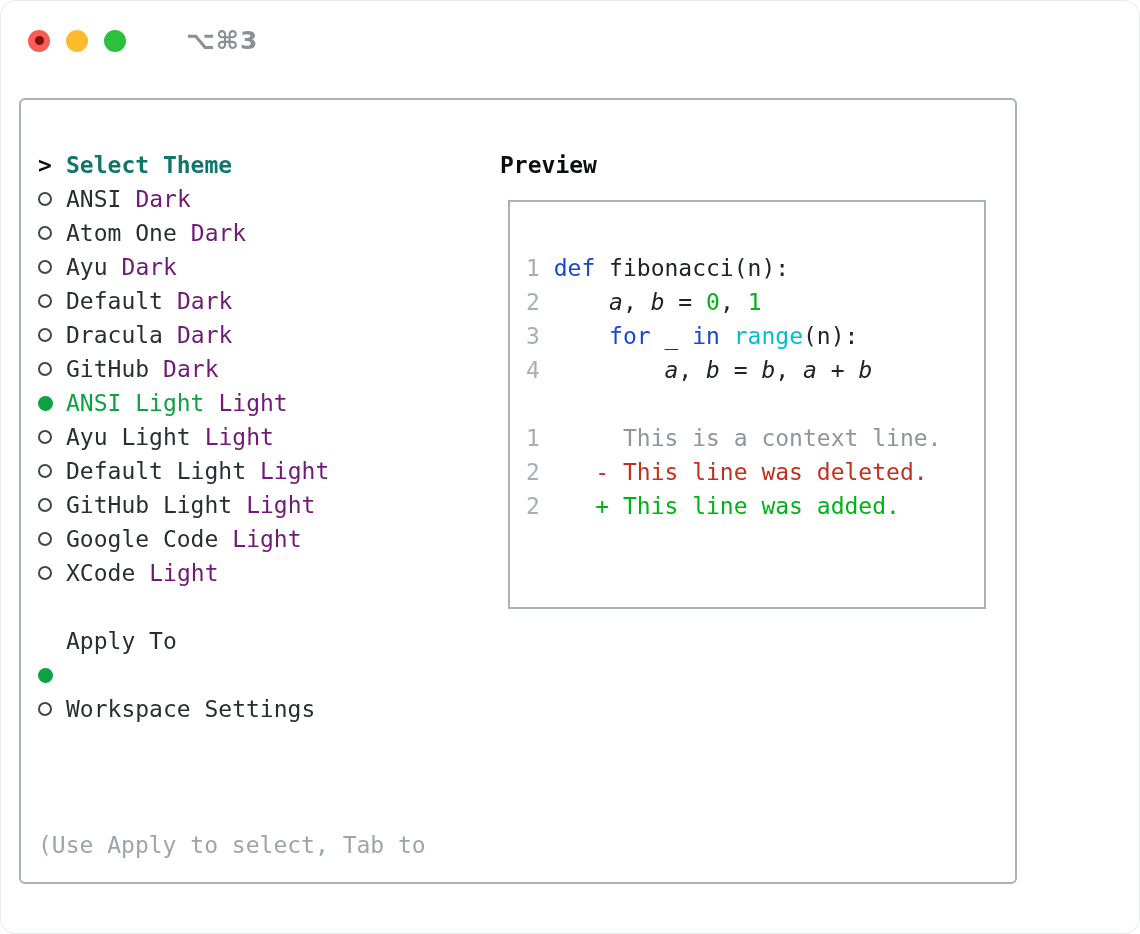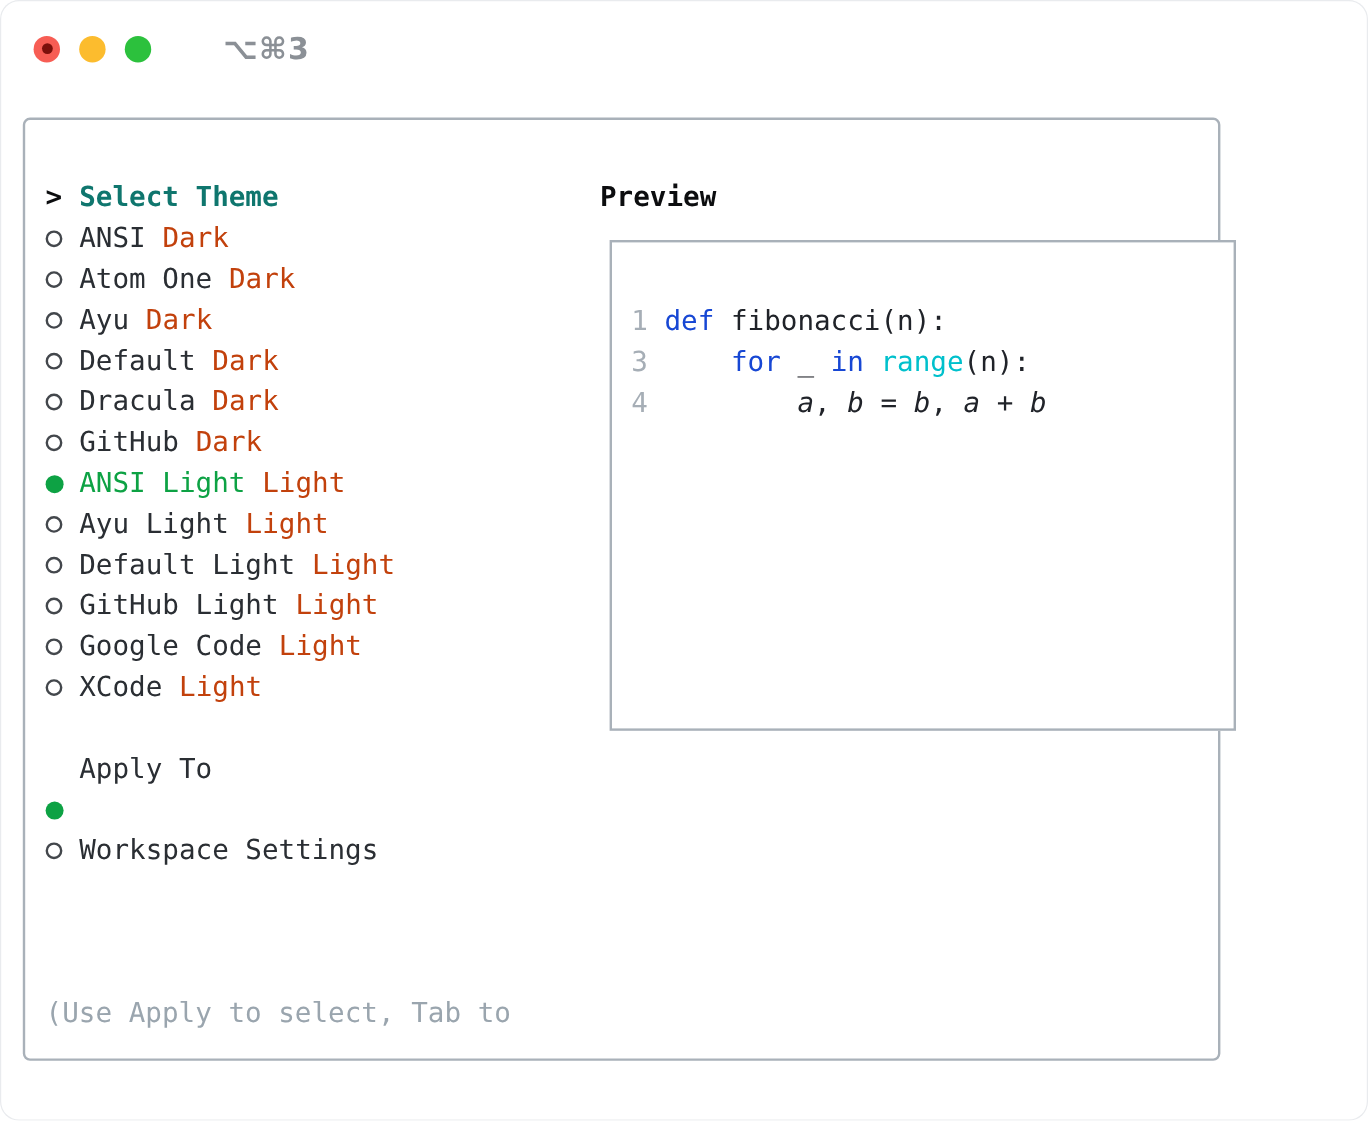--- a/index.html
+++ b/index.html
@@ -24,27 +24,27 @@
   
   .left-pane{position:absolute;left:17px;top:48px;}
   .row{display:flex;align-items:center;height:34px;font-size:23px;color:#2a2e33;white-space:pre;}
   .marker{width:28px;height:34px;display:flex;align-items:center;flex:0 0 28px;}
   .prompt-glyph{font-weight:bold;color:#0c0d0f;}
   .row-header .label{font-weight:bold;color:#0f766e;}
   .radio{width:14px;height:14px;border:2px solid #43474c;border-radius:50%;box-sizing:border-box;}
   .radio-selected{width:15px;height:15px;border:none;background:#0da244;border-radius:50%;}
   .name{color:#2a2e33;}
   .row-selected .name{color:#0da244;}
-  .tag{color:#c2410c;margin-left:14px;}
+  .tag{color:#701a75;margin-left:14px;}
   .section-gap{height:34px;}
   .help{margin-top:34px;font-size:23px;line-height:34px;color:#9aa5ae;white-space:pre;}
   
   .preview-title{position:absolute;left:479px;top:48px;height:34px;display:flex;align-items:center;
                  font-size:23px;font-weight:bold;color:#0c0d0f;}
-  .preview-box{position:absolute;left:487px;top:100px;width:522px;height:409px;
+  .preview-box{position:absolute;left:487px;top:100px;width:478px;height:409px;
                box-sizing:border-box;border:2px solid #a9b1b9;background:#ffffff;
                padding:49px 0 0 16px;overflow:hidden;}
   .pline{font-size:23px;line-height:34px;white-space:pre;}
   .lnum{color:#a6aeb6;}
   .diff-block{margin-top:34px;}
   .seg-plain{color:#202329;}
   .seg-keyword{color:#1747d4;}
   .seg-number{color:#00b318;}
   .seg-builtin{color:#00c0cc;}
   .seg-variable{color:#202329;font-style:italic;}
@@ -107,19 +107,25 @@
         <div>(Use Apply to select, Tab to</div>
         <div>change focus)</div>
       </div>
     </div>
 
     <div class="preview-title">Preview</div>
 
     <div class="preview-box">
       <div id="code-block">
           <div class="pline"><span class="lnum">1 </span><span class="seg-keyword">def</span><span class="seg-plain"> fibonacci(n):</span></div>
+          <div class="pline"><span class="lnum">2 </span><span class="seg-plain">    </span><span class="seg-variable">a</span><span class="seg-plain">, </span><span class="seg-variable">b</span><span class="seg-plain"> = </span><span class="seg-number">0</span><span class="seg-plain">, </span><span class="seg-number">1</span></div>
           <div class="pline"><span class="lnum">3 </span><span class="seg-plain">    </span><span class="seg-keyword">for</span><span class="seg-plain"> _ </span><span class="seg-keyword">in</span><span class="seg-plain"> </span><span class="seg-builtin">range</span><span class="seg-plain">(n):</span></div>
           <div class="pline"><span class="lnum">4 </span><span class="seg-plain">        </span><span class="seg-variable">a</span><span class="seg-plain">, </span><span class="seg-variable">b</span><span class="seg-plain"> = </span><span class="seg-variable">b</span><span class="seg-plain">, </span><span class="seg-variable">a</span><span class="seg-plain"> + </span><span class="seg-variable">b</span></div>
+        </div>
+      <div id="diff-block" class="diff-block">
+          <div class="pline"><span class="lnum">1 </span><span class="seg-context">     This is a context line.</span></div>
+          <div class="pline"><span class="lnum">2 </span><span class="seg-deleted">   - This line was deleted.</span></div>
+          <div class="pline"><span class="lnum">2 </span><span class="seg-added">   + This line was added.</span></div>
         </div>
     </div>
 
   </div>
 </div>
 
 </body></html>

